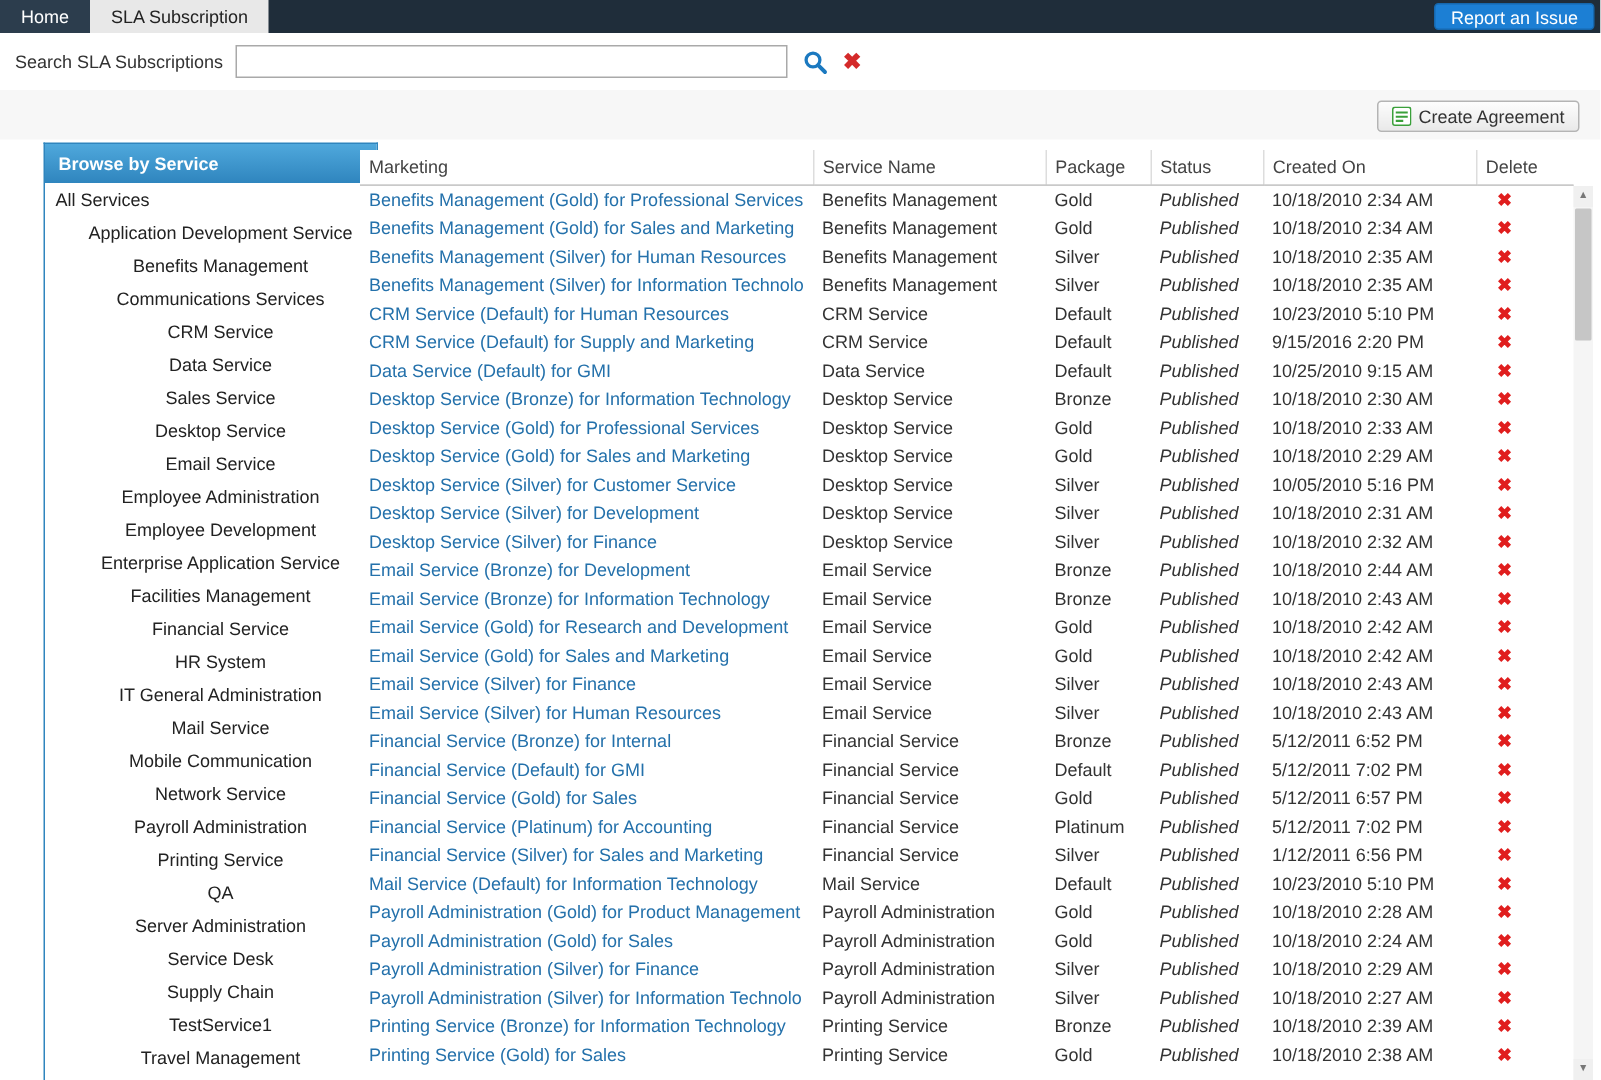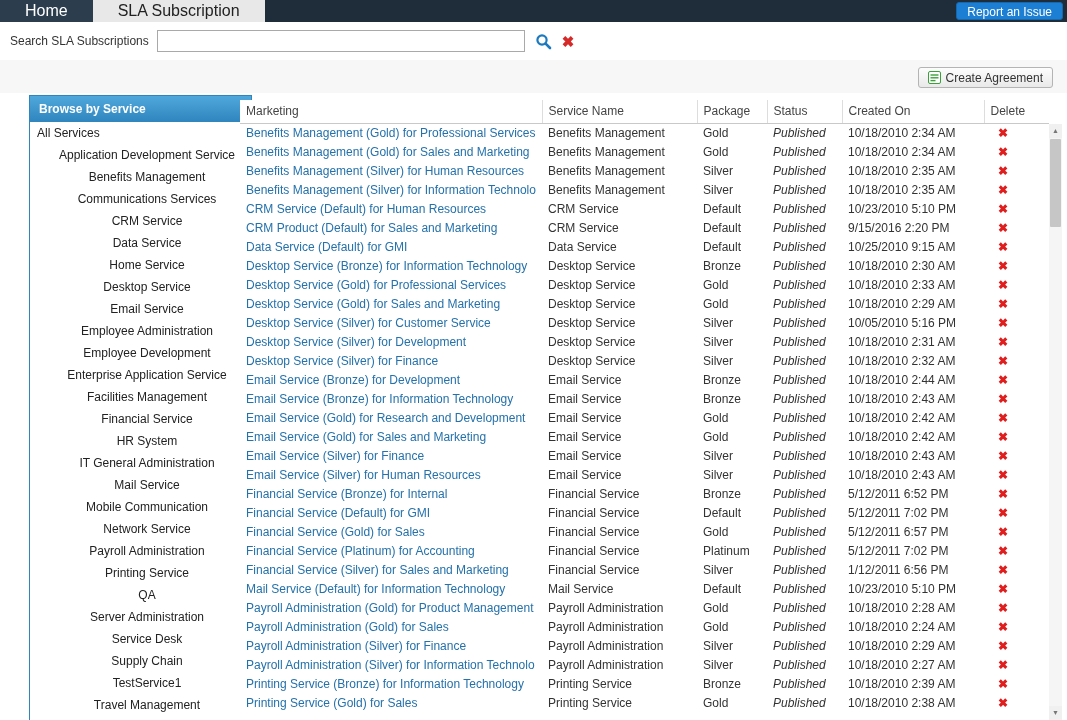--- a/index.html
+++ b/index.html
@@ -11,22 +11,22 @@
     background:#fff;
     position:relative;
   }
   
   .topbar {
     position:absolute; top:0; left:0; right:0; height:22px;
     background:#1f2d3a;
     display:flex; align-items:stretch;
   }
   .tab {
-    color:#fff; padding:0 25px; line-height:22px; cursor:pointer;
-    font-size:16px;
+    color:#fff; padding:0 14px; line-height:22px; cursor:pointer;
+    font-size:12px;
   }
   .tab.home { background:#2c3d4d; }
   .tab.active { background:#e8e8e8; color:#222; }
   .topbar-spacer { flex:1; }
   .report-btn {
     margin:2px 4px 2px 0; padding:0 10px; line-height:18px;
     background:#1c7fd4; color:#fff; border:1px solid #1668ae;
     border-radius:3px; font-size:12px; cursor:pointer;
   }
   
@@ -146,21 +146,21 @@
 
 <div class="sidebar">
   <div class="sidebar-header">Browse by Service</div>
   <ul class="sidebar-list">
       <li>All Services</li>
       <li class="indented">Application Development Service</li>
       <li class="indented">Benefits Management</li>
       <li class="indented">Communications Services</li>
       <li class="indented">CRM Service</li>
       <li class="indented">Data Service</li>
-      <li class="indented">Home Service</li>
+      <li class="indented">Sales Service</li>
       <li class="indented">Desktop Service</li>
       <li class="indented">Email Service</li>
       <li class="indented">Employee Administration</li>
       <li class="indented">Employee Development</li>
       <li class="indented">Enterprise Application Service</li>
       <li class="indented">Facilities Management</li>
       <li class="indented">Financial Service</li>
       <li class="indented">HR System</li>
       <li class="indented">IT General Administration</li>
       <li class="indented">Mail Service</li>
@@ -237,21 +237,21 @@
   <tr>
     <td class="c-agreement"><a href="#">CRM Service (Default) for Human Resources</a></td>
     <td class="c-service">CRM Service</td>
     <td class="c-package">Default</td>
     <td class="c-status">Published</td>
     <td class="c-created">10/23/2010 5:10 PM</td>
     <td class="c-delete"><span class="del">✖</span></td>
   </tr>
 
   <tr>
-    <td class="c-agreement"><a href="#">CRM Product (Default) for Sales and Marketing</a></td>
+    <td class="c-agreement"><a href="#">CRM Service (Default) for Supply and Marketing</a></td>
     <td class="c-service">CRM Service</td>
     <td class="c-package">Default</td>
     <td class="c-status">Published</td>
     <td class="c-created">9/15/2016 2:20 PM</td>
     <td class="c-delete"><span class="del">✖</span></td>
   </tr>
 
   <tr>
     <td class="c-agreement"><a href="#">Data Service (Default) for GMI</a></td>
     <td class="c-service">Data Service</td>

